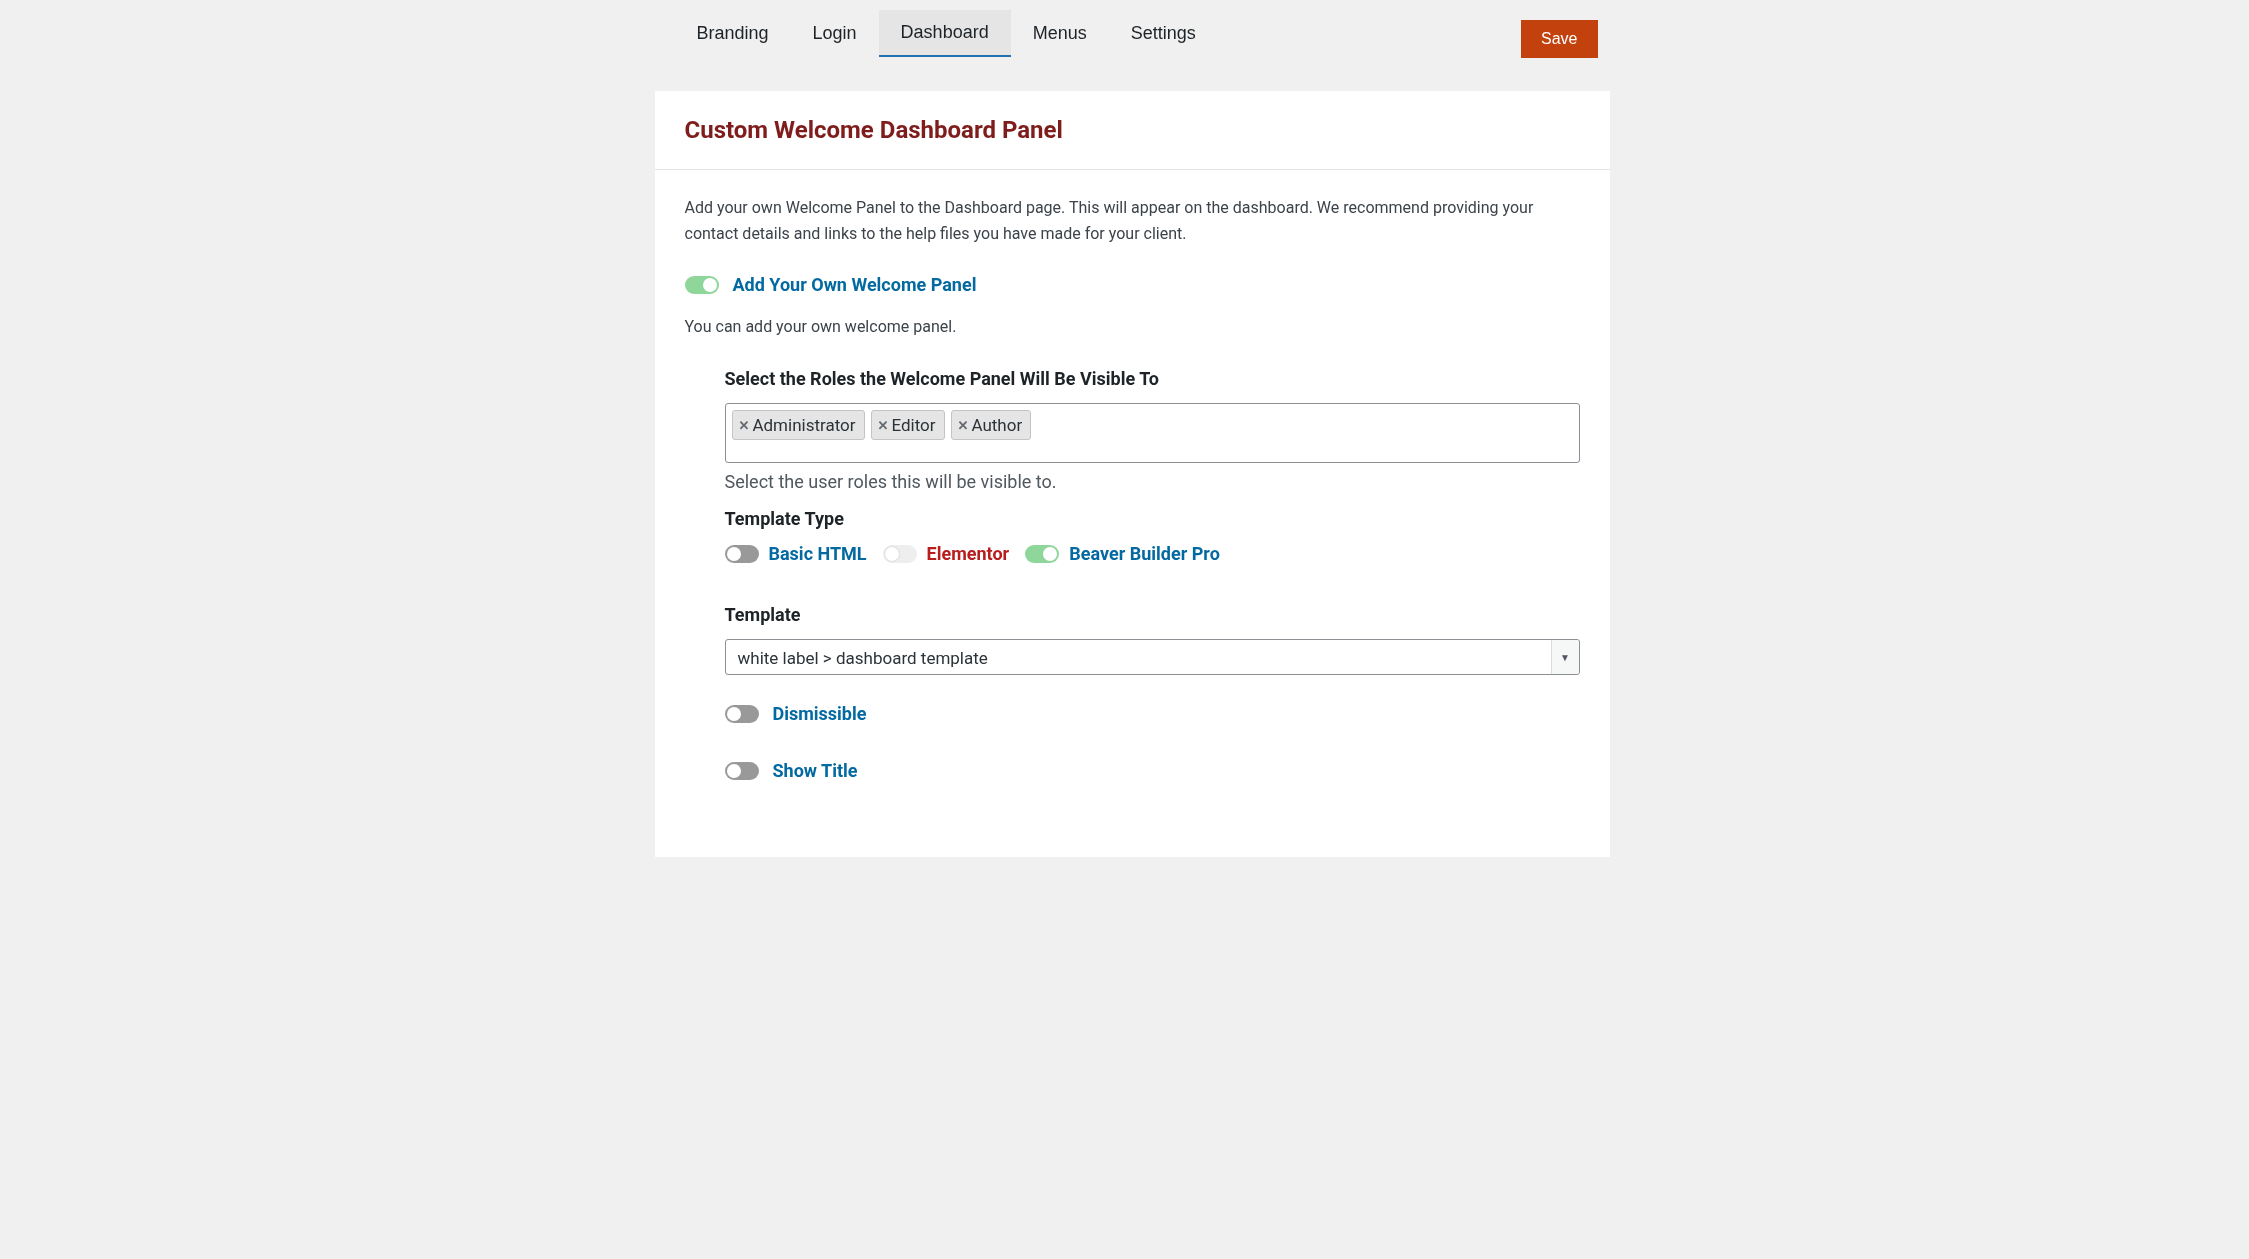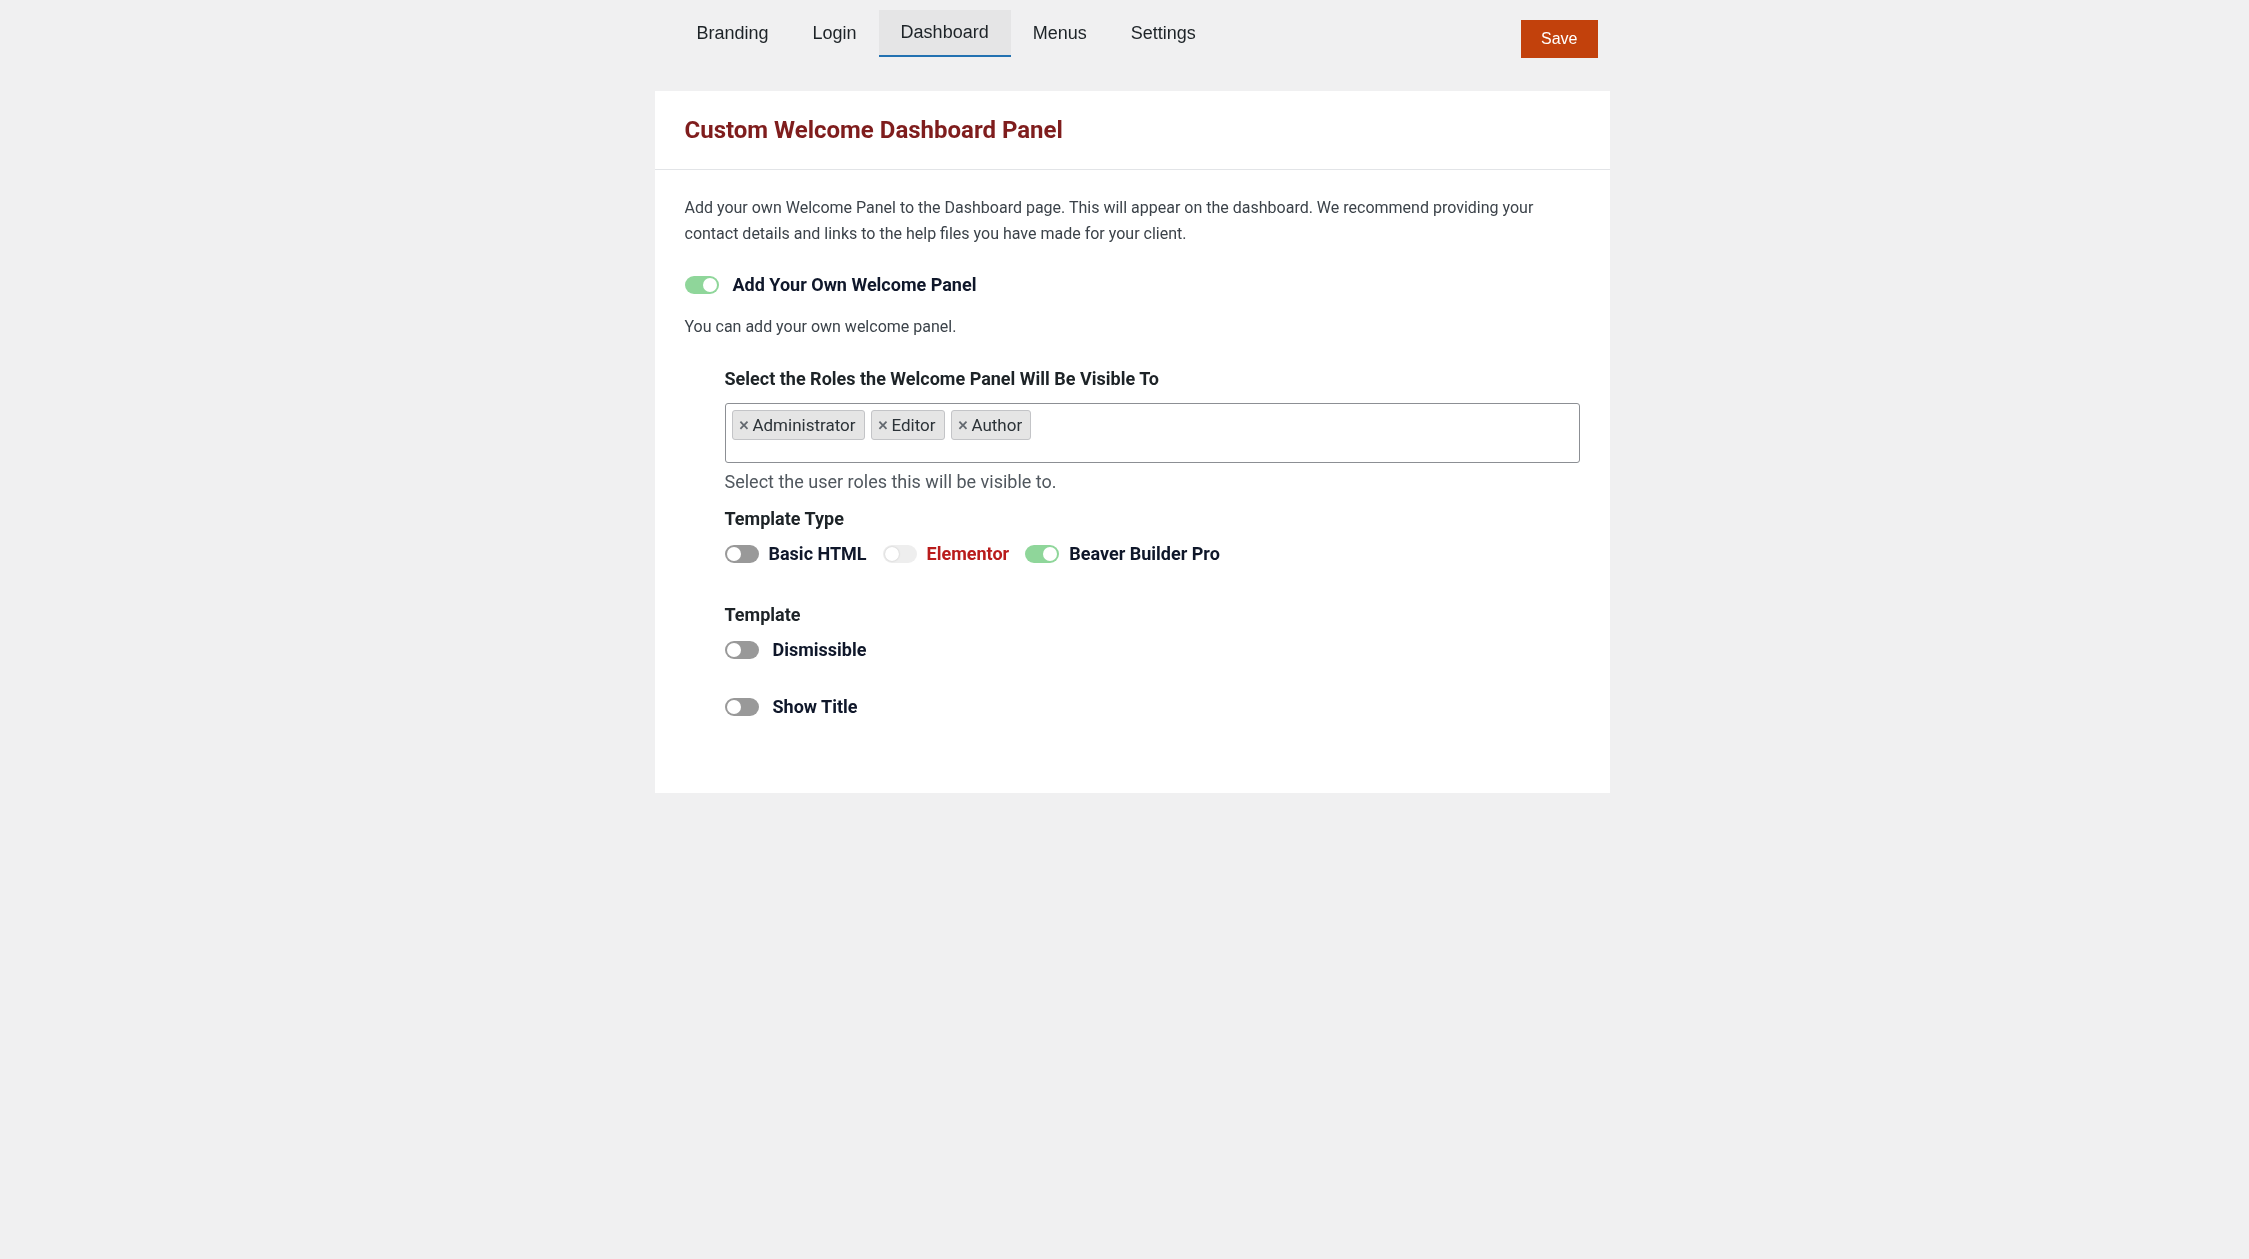--- a/index.html
+++ b/index.html
@@ -111,21 +111,21 @@
     .toggle.off.light {
       background-color: #eee;
     }
     .toggle.off.light .toggle-knob {
       background: #fff;
       box-shadow: 0 0 2px rgba(0,0,0,0.2);
     }
     .toggle-label-lg {
       font-size: 18px;
       font-weight: 700;
-      color: #0f172a;
+      color: #0369a1;
     }
     .toggle-label-lg.muted {
       color: #b91c1c;
     }
     .sub-desc {
       font-size: 16px;
       color: #3c434a;
       margin-bottom: 32px;
     }
     .form-section {
@@ -284,20 +284,24 @@
             </div>
           <span class="toggle-label-lg muted">Elementor</span>
 
           <div class="toggle on">
               <div class="toggle-knob"></div>
             </div>
           <span class="toggle-label-lg">Beaver Builder Pro</span>
         </div>
 
         <label class="field-label">Template</label>
+        <div class="select-wrapper">
+          <div class="select-field">white label &gt; dashboard template</div>
+          <div class="select-caret">▼</div>
+        </div>
 
         <div class="simple-toggle-row">
           <div class="toggle off">
               <div class="toggle-knob"></div>
             </div>
           <span class="toggle-label-lg">Dismissible</span>
         </div>
 
         <div class="simple-toggle-row">
           <div class="toggle off">

